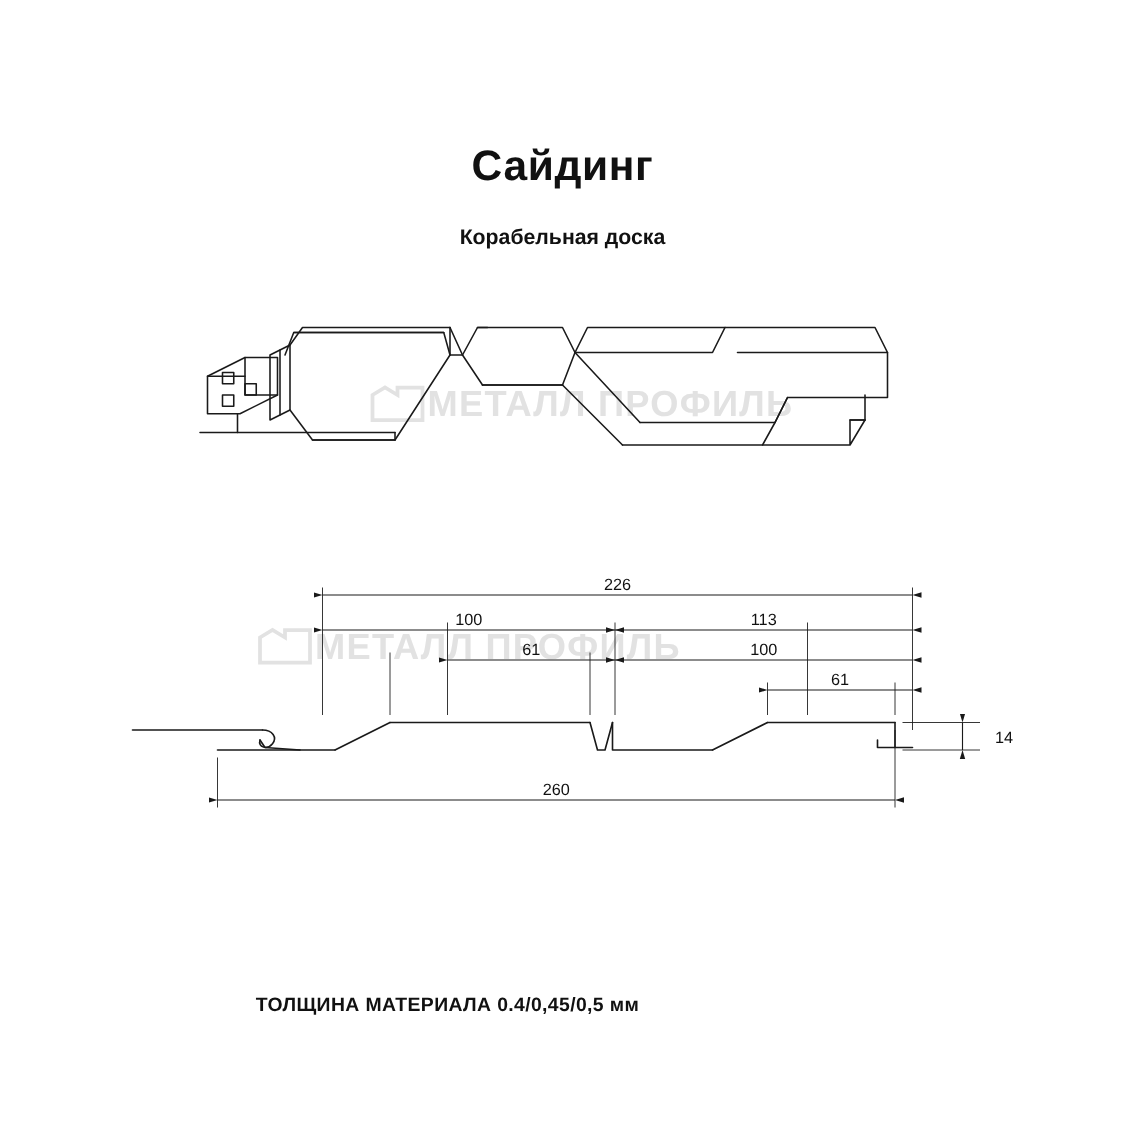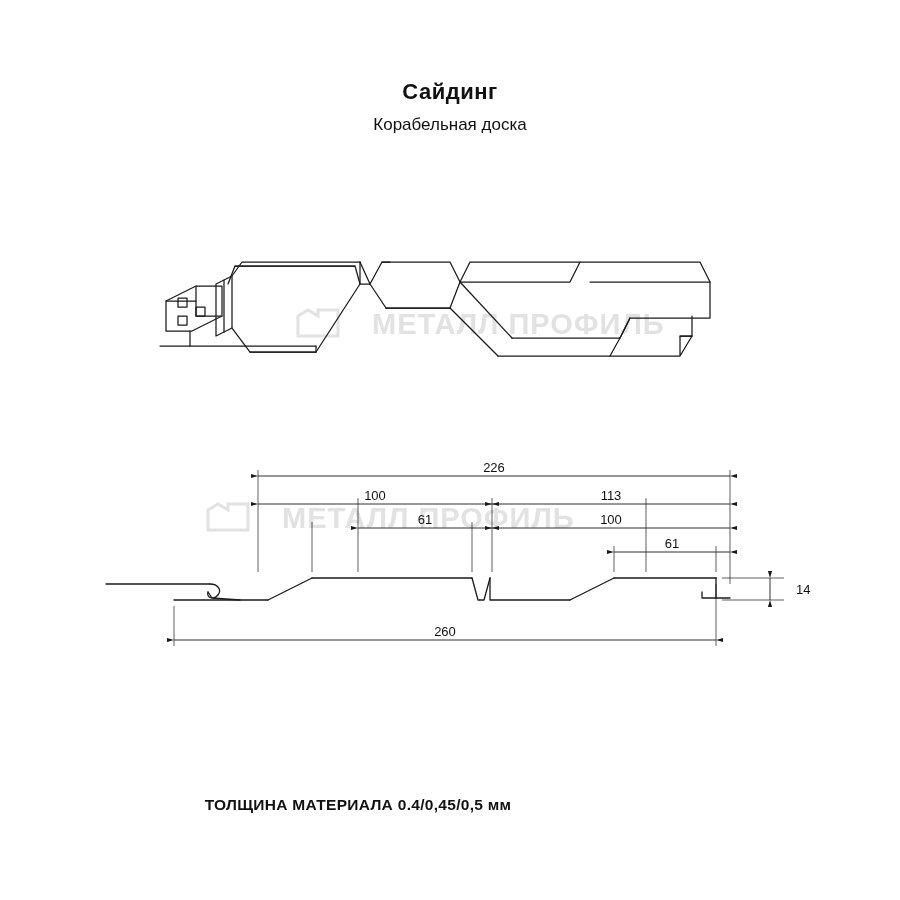--- a/index.html
+++ b/index.html
@@ -19,31 +19,32 @@
 
   
   .title-block {
     position: absolute;
     left: 0;
     top: 72px;
     width: 900px;
     text-align: center;
   }
   .title-main {
-    font-size: 22px;
+    font-size: 34px;
     font-weight: bold;
     letter-spacing: 0.5px;
     line-height: 40px;
     color: #111111;
+    margin-top: 41px;
   }
   .title-sub {
     font-size: 17px;
-    font-weight: normal;
+    font-weight: bold;
     line-height: 26px;
-    margin-top: 0;
+    margin-top: 24px;
     color: #111111;
   }
   .title-code {
     font-size: 13.5px;
     font-weight: bold;
     line-height: 20px;
     margin-top: 6px;
     color: #111111;
   }
 
@@ -58,21 +59,21 @@
     font-weight: bold;
     letter-spacing: 0.3px;
     color: #111111;
   }
 
   
   .watermark {
     position: absolute;
     display: flex;
     align-items: center;
-    gap: 32px;
+    gap: 2px;
     color: #e2e2e2;
     font-size: 29px;
     font-weight: bold;
     letter-spacing: 1px;
     white-space: nowrap;
     pointer-events: none;
     user-select: none;
   }
   .watermark .wm-mark {
     width: 44px;

